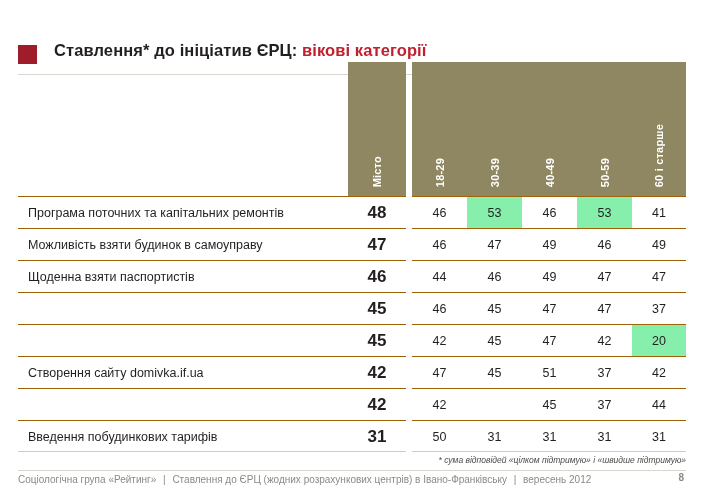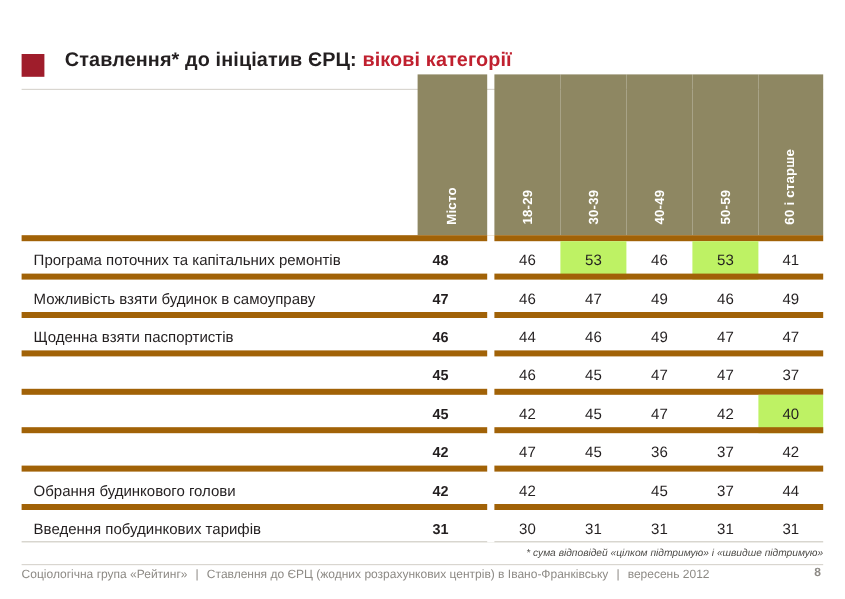--- a/index.html
+++ b/index.html
@@ -97,21 +97,21 @@
     position: absolute;
     left: 0; top: 134px;
     width: 668px;
     height: 256px;
   }
   .row {
     position: absolute;
     left: 0;
     width: 668px;
     height: 32px;
-    border-top: 5px solid #a16207;
+    border-top: 1px solid #a16207;
     box-sizing: border-box;
   }
   .row.last {
     border-bottom: 1px solid #cfccc4;
   }
   .row-label {
     position: absolute;
     left: 10px; top: 0;
     height: 32px;
     line-height: 32px;
@@ -121,31 +121,31 @@
   .cell {
     position: absolute;
     top: 0;
     height: 32px;
     line-height: 32px;
     text-align: center;
     font-size: 12.5px;
     box-sizing: border-box;
   }
   .cell.total {
-    left: 320px; width: 58px;
+    left: 330px; width: 58px;
     font-weight: bold;
-    font-size: 12px;
+    font-size: 17px;
   }
   .cell.c0 { left: 394px; width: 55px; }
   .cell.c1 { left: 449px; width: 55px; }
   .cell.c2 { left: 504px; width: 55px; }
   .cell.c3 { left: 559px; width: 55px; }
   .cell.c4 { left: 614px; width: 54px; }
   .cell.hl {
-    background: #bef264;
+    background: #86efac;
   }
 
   
   .gap-line {
     position: absolute;
     left: 388px; top: 134px;
     width: 6px; height: 256px;
     background: #ffffff;
   }
 
@@ -257,45 +257,45 @@
         <div class="cell c3">47</div>
         <div class="cell c4">37</div>
       </div>
 
       <div class="row" style="top:128px">
         <div class="cell total">45</div>
         <div class="cell c0">42</div>
         <div class="cell c1">45</div>
         <div class="cell c2">47</div>
         <div class="cell c3">42</div>
-        <div class="cell c4 hl">40</div>
+        <div class="cell c4 hl">20</div>
       </div>
 
       <div class="row" style="top:160px">
+        <div class="row-label">Створення сайту domivka.if.ua</div>
         <div class="cell total">42</div>
         <div class="cell c0">47</div>
         <div class="cell c1">45</div>
-        <div class="cell c2">36</div>
+        <div class="cell c2">51</div>
         <div class="cell c3">37</div>
         <div class="cell c4">42</div>
       </div>
 
       <div class="row" style="top:192px">
-        <div class="row-label">Обрання будинкового голови</div>
         <div class="cell total">42</div>
         <div class="cell c0">42</div>
         <div class="cell c2">45</div>
         <div class="cell c3">37</div>
         <div class="cell c4">44</div>
       </div>
 
       <div class="row last" style="top:224px">
         <div class="row-label">Введення побудинкових тарифів</div>
         <div class="cell total">31</div>
-        <div class="cell c0">30</div>
+        <div class="cell c0">50</div>
         <div class="cell c1">31</div>
         <div class="cell c2">31</div>
         <div class="cell c3">31</div>
         <div class="cell c4">31</div>
       </div>
 
       <div class="gap-line" style="top:0"></div>
     </div>
   </div>
 

